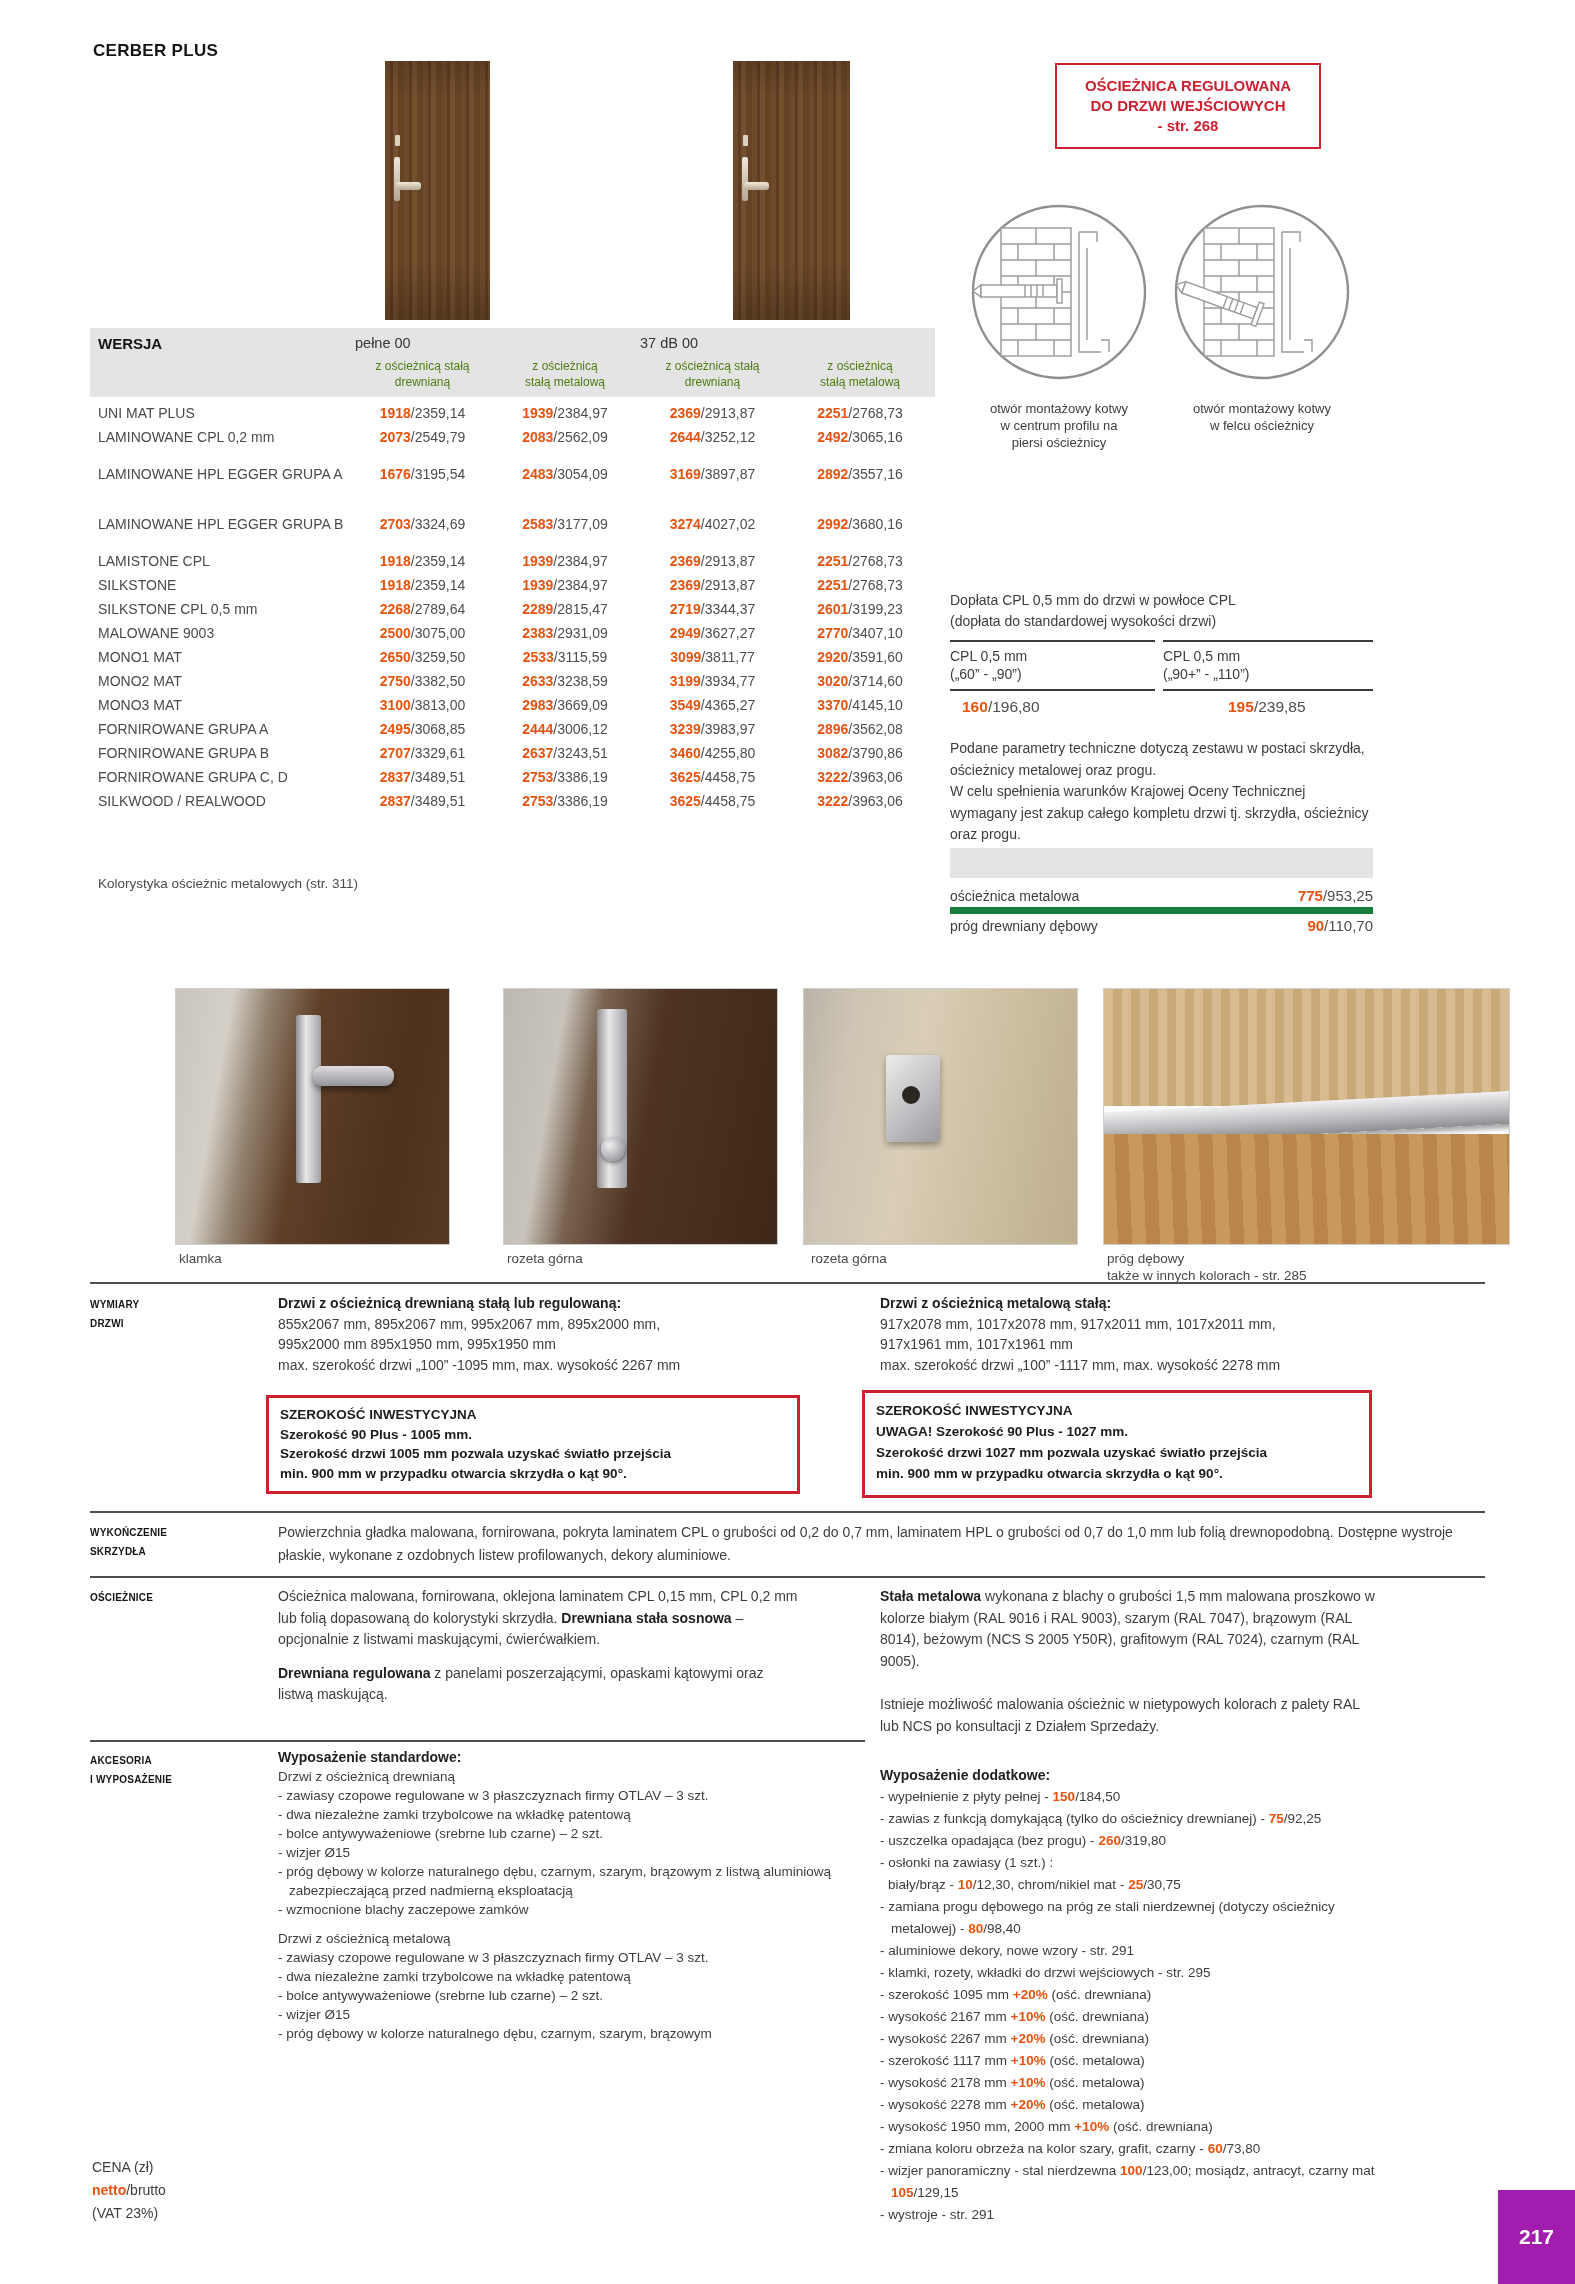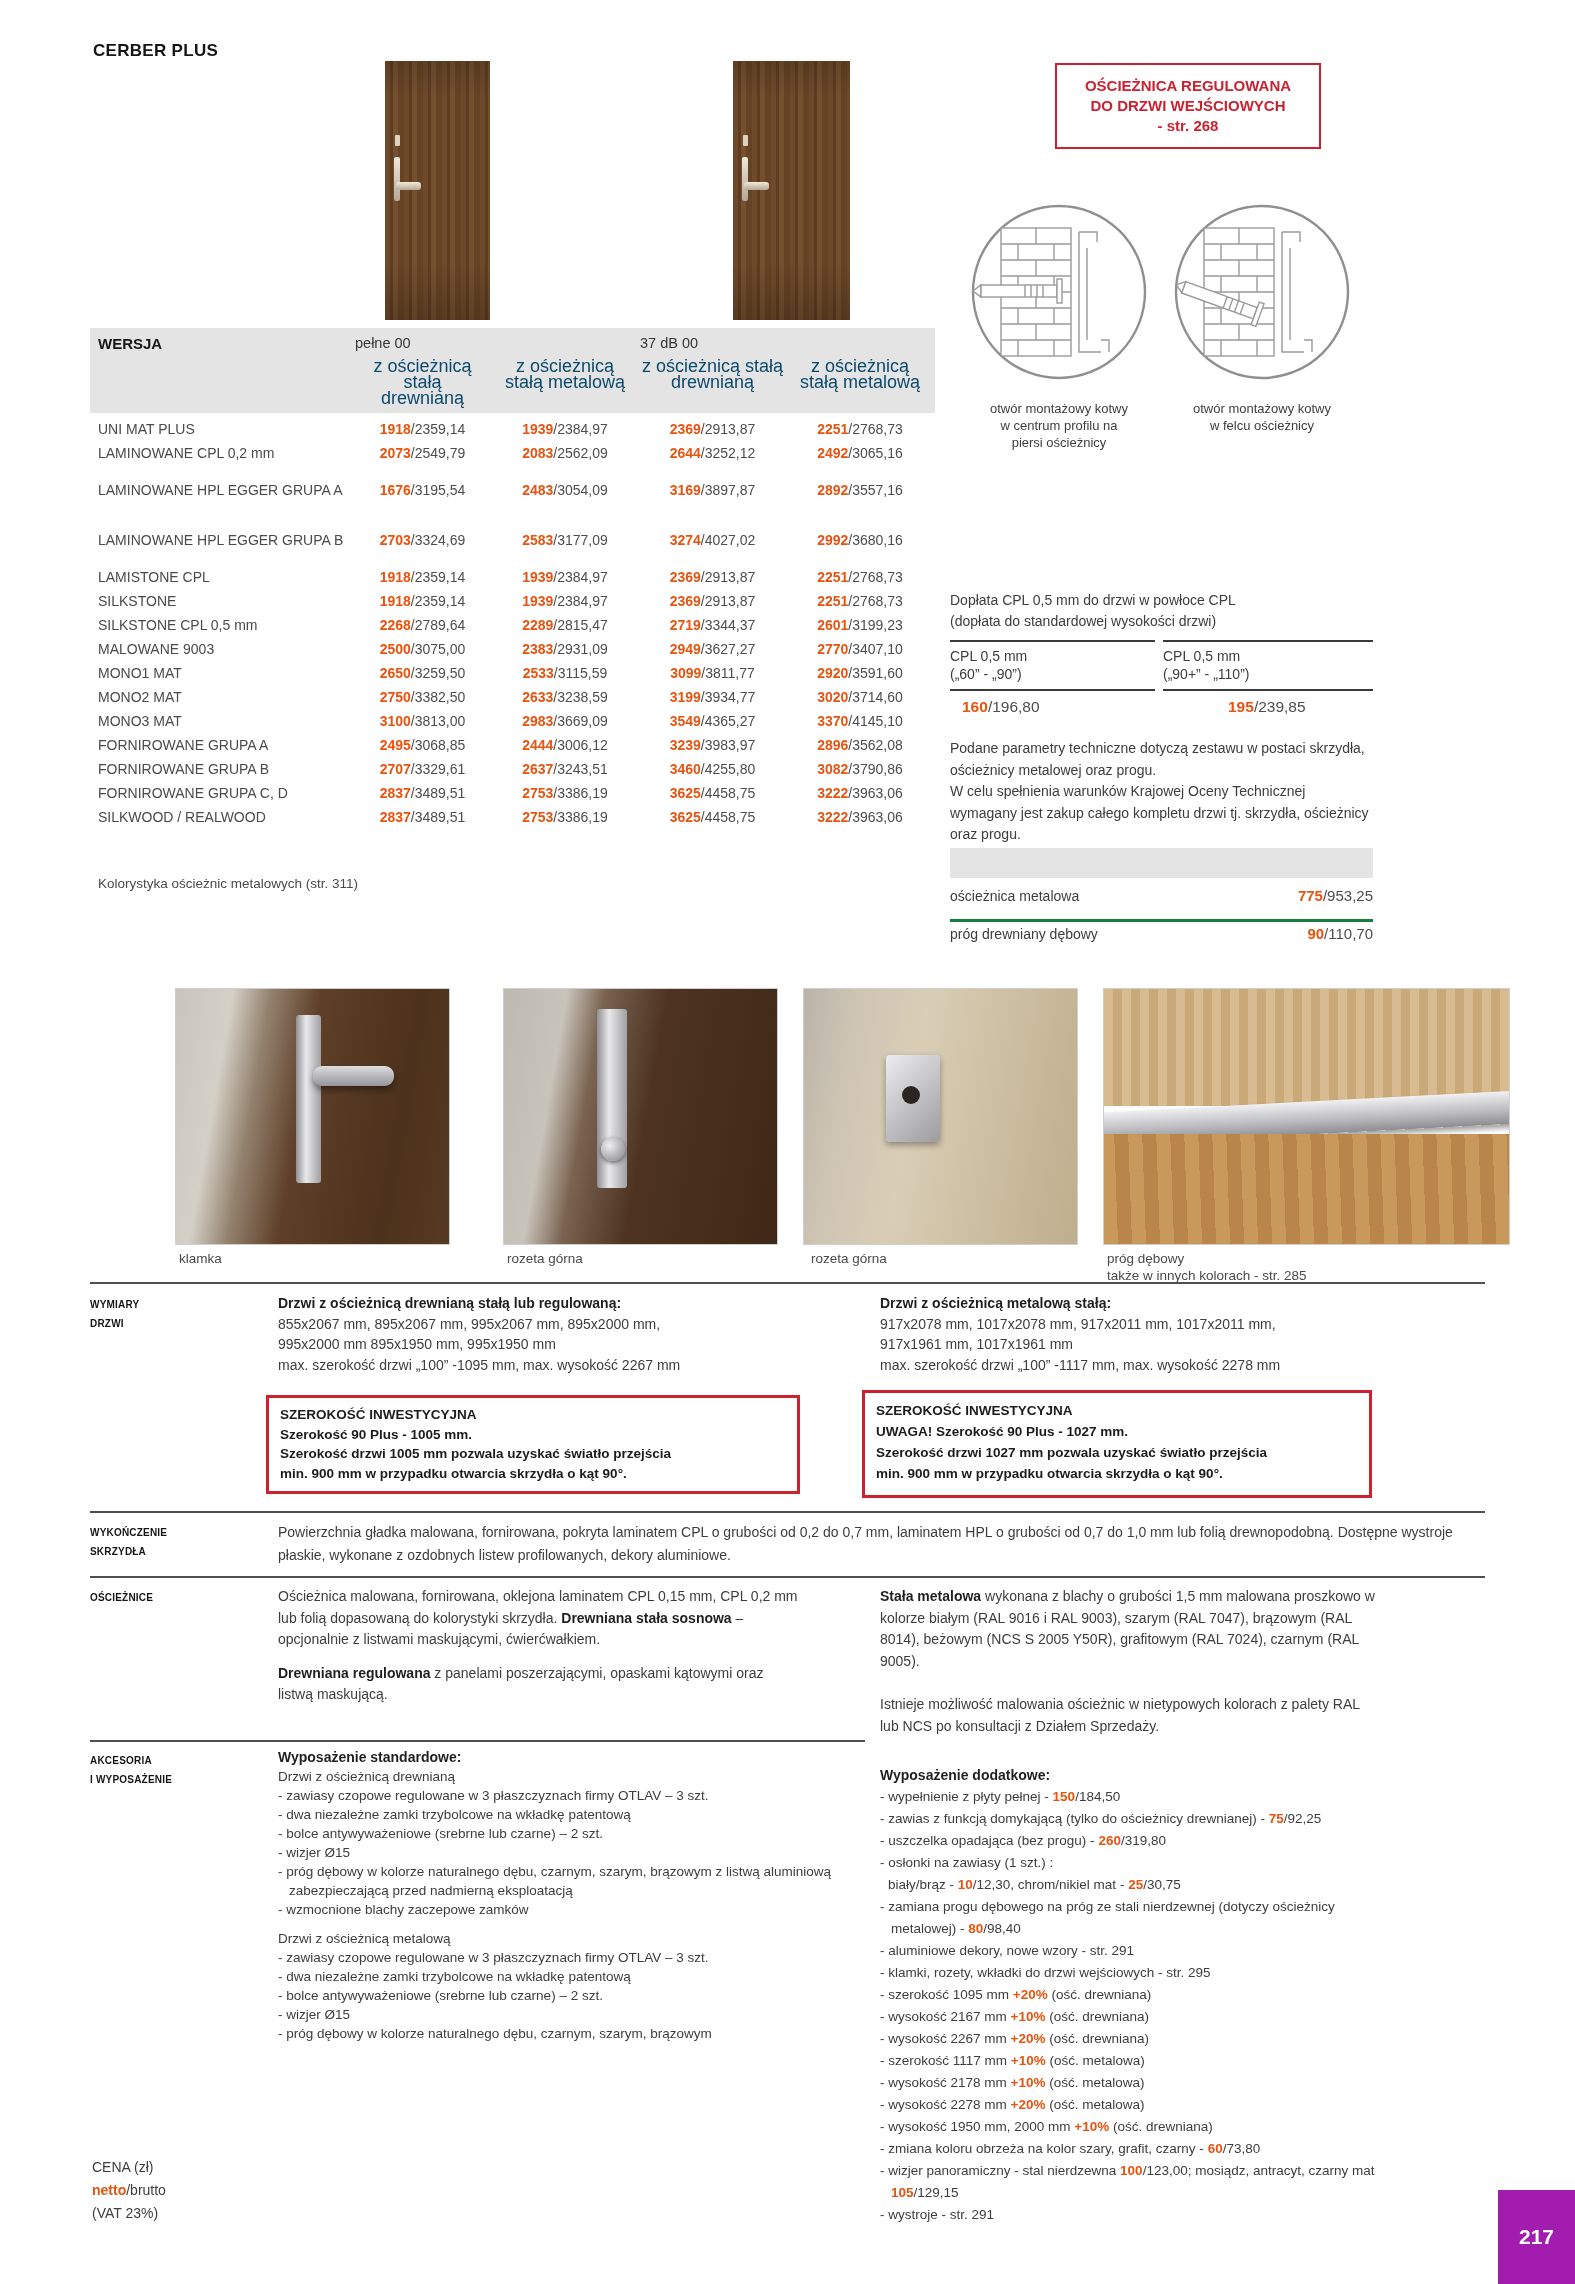--- a/index.html
+++ b/index.html
@@ -34,21 +34,21 @@
   .diag-cap{position:absolute;top:400px;width:180px;text-align:center;font-size:13px;line-height:17px;
     color:#3d3d3d;white-space:pre-line;}
 
   
   .ptable{position:absolute;left:90px;top:328px;width:845px;font-size:14px;}
   .thead{background:#e4e4e4;}
   .thr1{display:grid;grid-template-columns:265px 285px 295px;height:30px;align-items:center;}
   .thr1 .wersja{font-weight:700;color:#161616;font-size:15px;padding-left:8px;}
   .thr1 .grp{text-align:left;color:#363636;font-size:14.5px;}
   .thr2{display:grid;grid-template-columns:265px 135px 150px 145px 150px;padding-bottom:7px;}
-  .thr2 .sub{text-align:center;color:#0c4a6e;font-size:18px;line-height:16px;}
+  .thr2 .sub{text-align:center;color:#4d7c0f;font-size:12px;line-height:16px;}
   .thr2 .sub span{display:block;}
   .tbody{padding-top:4px;}
   .trow{display:grid;grid-template-columns:265px 135px 150px 145px 150px;min-height:24px;align-items:center;}
   .trow.tall{min-height:50px;}
   .tname{padding-left:8px;color:#4a4a4a;line-height:15px;}
   .tcell{text-align:center;white-space:nowrap;}
   .tcell .brutto{color:#4d4d4d;}
   .footnote{position:absolute;left:98px;top:876px;font-size:13.5px;color:#4a4a4a;}
 
   
@@ -57,21 +57,21 @@
   .sur-cols{position:absolute;top:50px;left:0;width:423px;display:flex;}
   .sur-col{border-top:2px solid #3a3a3a;border-bottom:2px solid #3a3a3a;padding:5px 0 6px;line-height:18px;}
   .sur-col1{width:205px;margin-right:8px;}
   .sur-col2{width:210px;}
   .sur-val{position:absolute;top:108px;font-size:15.5px;white-space:nowrap;}
   .sur-val .brutto{color:#4d4d4d;}
   .sur-notes{position:absolute;top:148px;left:0;width:423px;line-height:21.5px;}
   .sur-band{position:absolute;top:258px;left:0;width:423px;height:30px;background:#e4e4e4;}
   .sur-rows{position:absolute;top:294px;left:0;width:423px;}
   .sur-row{display:flex;justify-content:space-between;align-items:center;height:23px;}
-  .sur-row + .sur-row{border-top:3px solid #15803d;margin-top:12px;}
+  .sur-row + .sur-row{border-top:7px solid #15803d;}
   .sur-row .val{font-size:15px;}
   .sur-row .val .brutto{color:#4d4d4d;}
 
   
   .photo{position:absolute;top:988px;height:257px;border:1px solid #cfcfcf;box-sizing:border-box;overflow:hidden;}
   .pcap{position:absolute;top:1250px;font-size:13.5px;color:#4a4a4a;line-height:17px;}
   .metal-v{position:absolute;border-radius:3px;background:linear-gradient(90deg,#8f8f93,#e9e9eb 40%,#a0a0a4);}
   
   .rule{position:absolute;left:90px;width:1395px;height:2px;background:#4f4f4f;}
   

